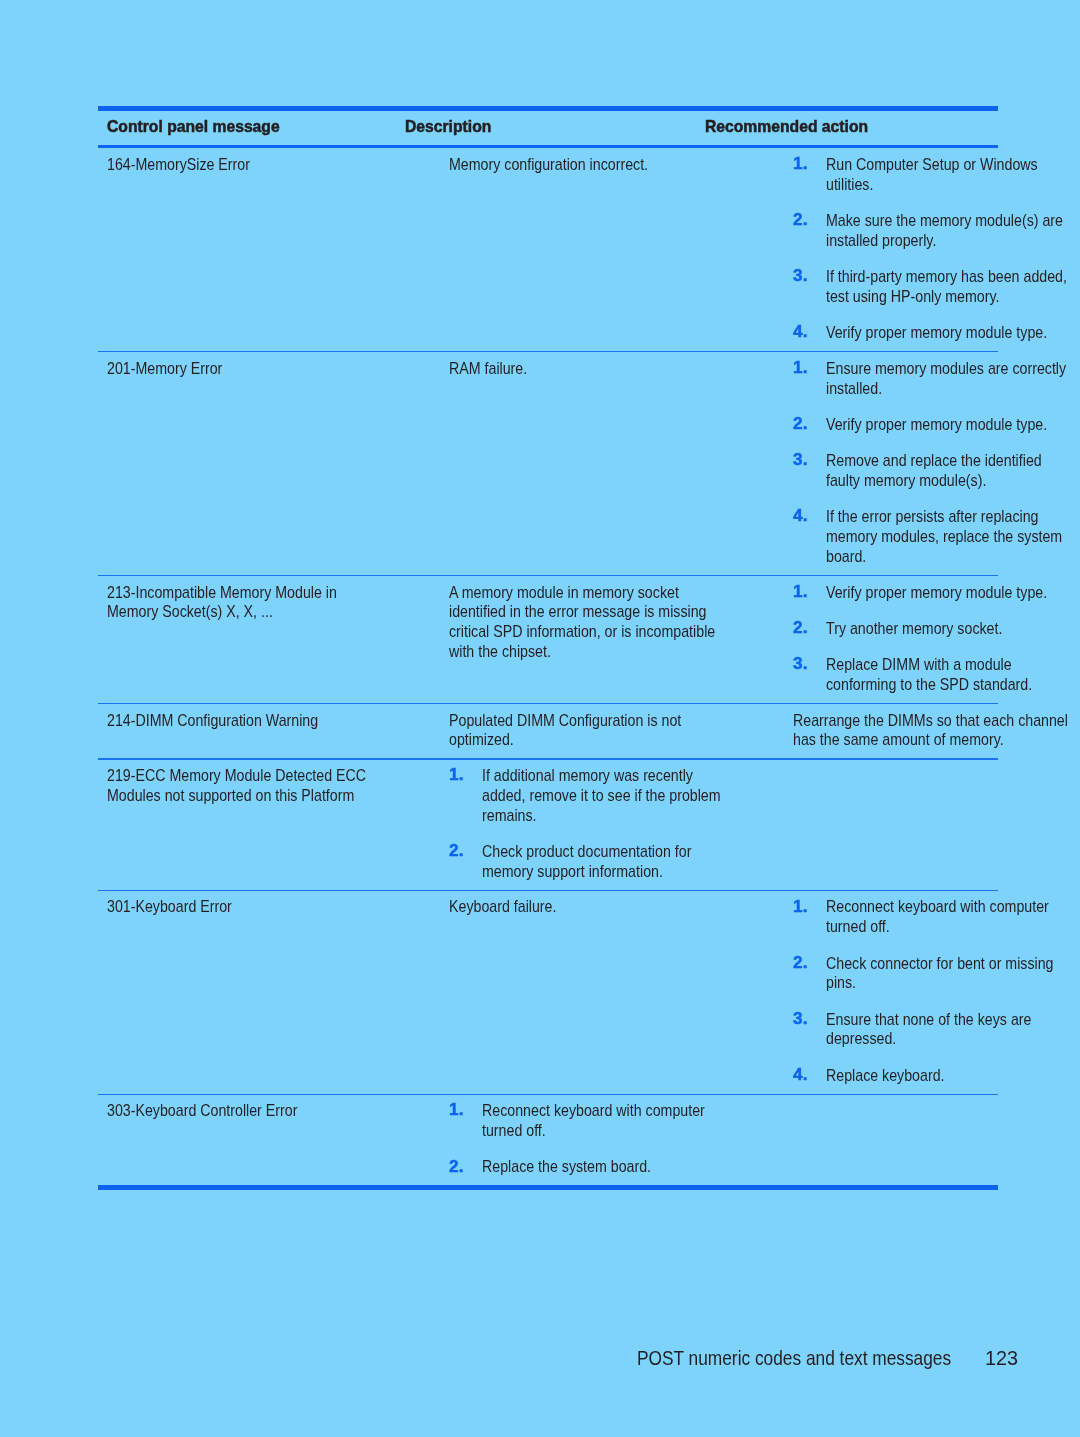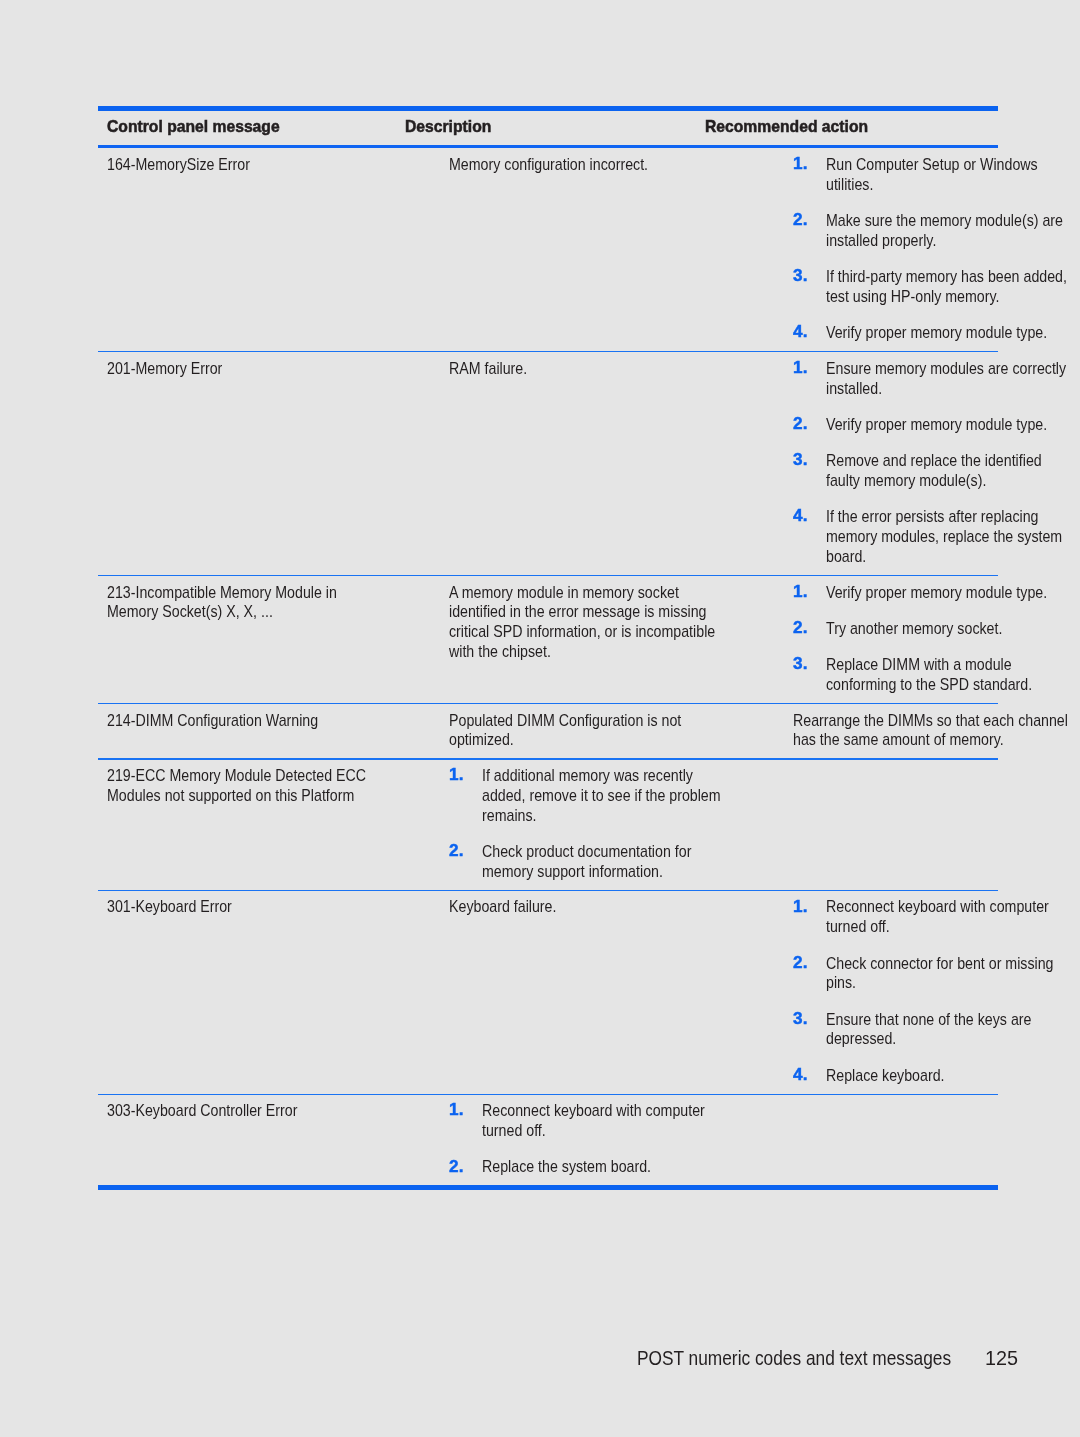--- a/index.html
+++ b/index.html
@@ -3,21 +3,21 @@
 <meta charset="utf-8">
 <title>POST numeric codes and text messages</title>
 <style>
   html,body{margin:0;padding:0;}
   body{
     width:1080px;height:1437px;background:#ffffff;
     font-family:"Liberation Sans",sans-serif;
     color:#231f20;
     -webkit-font-smoothing:antialiased;
   }
-  .page{position:relative;width:1080px;height:1437px;overflow:hidden;background:#e5e5e5;}
+  .page{position:relative;width:1080px;height:1437px;overflow:hidden;background:#7dd3fc;}
 
   .table{position:absolute;left:98px;top:106px;width:900px;}
 
   .topbar{height:5px;background:#0b63f0;}
   .botbar{height:5.6px;background:#0b63f0;margin-top:-1.2px;}
   .headrule{height:2.4px;background:#0f64f2;}
   .rowrule{height:1.2px;background:#1a73f3;margin-top:-0.6px;margin-bottom:-0.6px;position:relative;z-index:2;}
 
   .hdr{display:flex;padding-top:6.1px;padding-bottom:8.5px;}
   .hdr .c{font-size:17.1px;font-weight:bold;color:#231f20;line-height:19.78px;display:block;
@@ -227,17 +227,17 @@
       </ol>
         </div>
     </div>
     <div class="botbar"></div>
   </div>
 
   <div class="footer">
     <div class="inner">
         <span class="fgrp">
       <span class="ftitle">POST numeric codes and text messages</span>
-          <span class="fpage">125</span>
+          <span class="fpage">123</span>
     </span>
       </div>
   </div>
 </div>
 
 </body></html>

